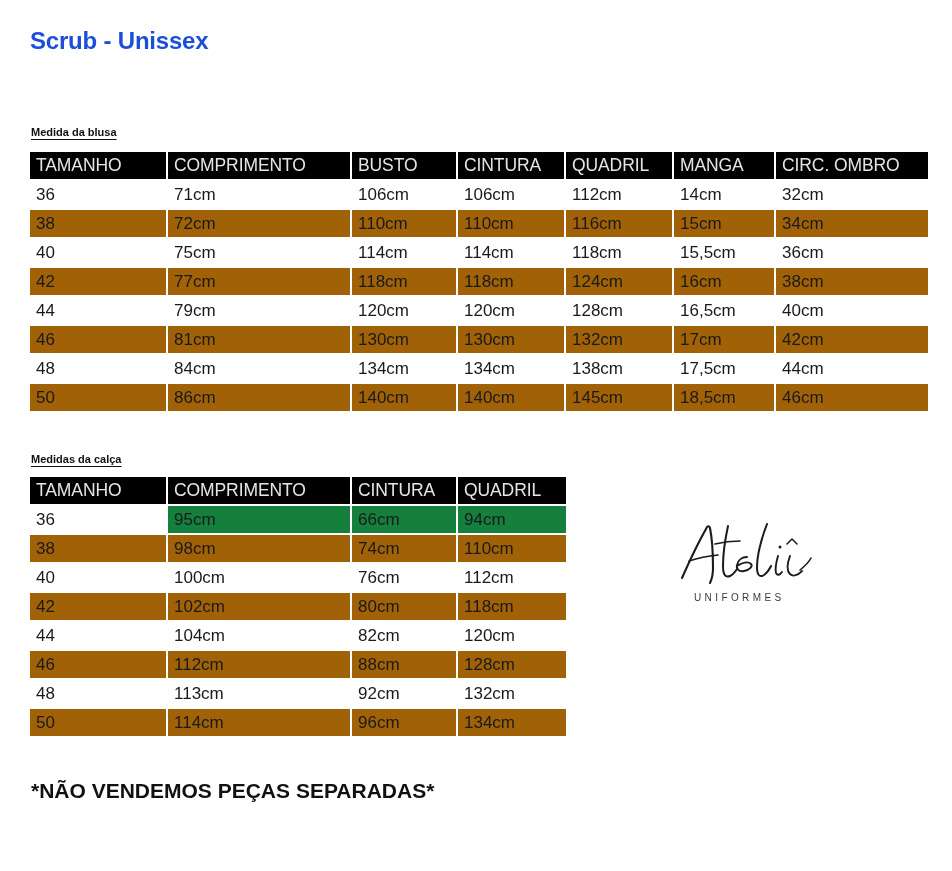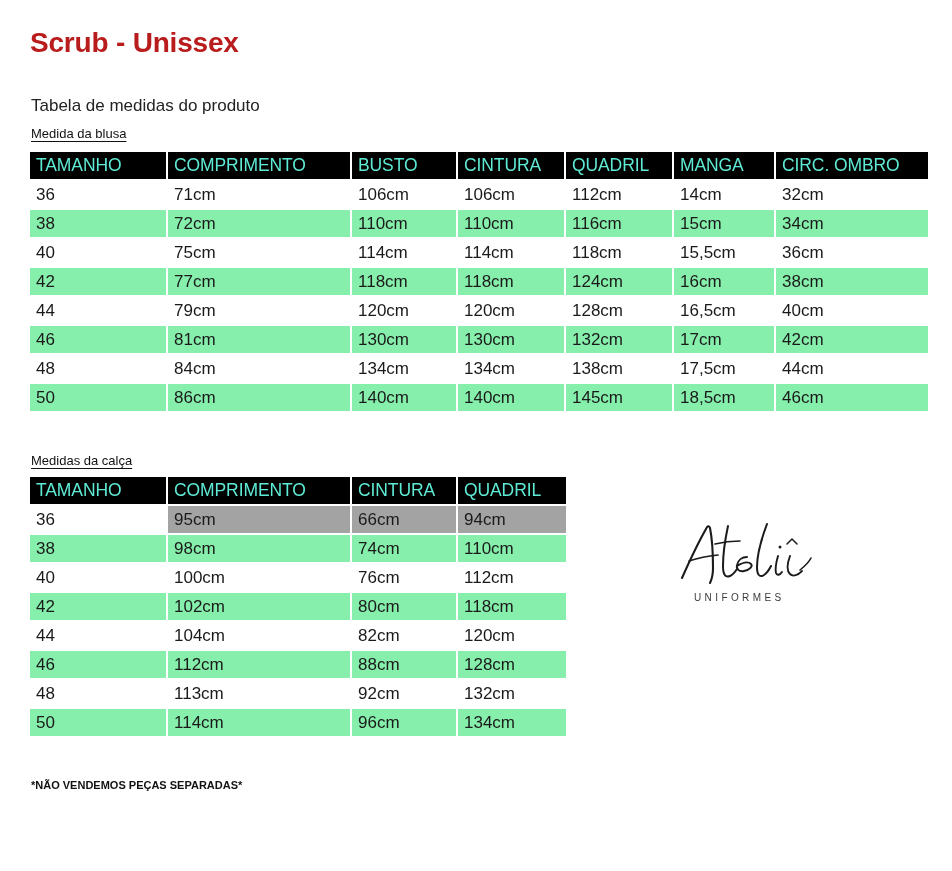--- a/index.html
+++ b/index.html
@@ -19,43 +19,43 @@
   .page {
     position: absolute;
     inset: 0;
   }
 
   
   #product-title {
     position: absolute;
     left: 30px;
     top: 27px;
-    font-size: 28px;
+    font-size: 24px;
     font-weight: bold;
     letter-spacing: -0.2px;
-    color: #b91c1c;
+    color: #1d4ed8;
     white-space: nowrap;
   }
 
   
   #table-intro {
     position: absolute;
     left: 31px;
     top: 96px;
     font-size: 17px;
     font-weight: normal;
     color: #232323;
     white-space: nowrap;
   }
 
   .section-heading {
     position: absolute;
     left: 31px;
-    font-size: 13px;
-    font-weight: normal;
+    font-size: 11px;
+    font-weight: bold;
     color: #111111;
     white-space: nowrap;
     text-decoration: underline;
     text-underline-offset: 3px;
   }
   #heading-blusa { top: 126px; }
   #heading-calca { top: 453px; }
 
   
   .size-table {
@@ -85,36 +85,36 @@
     white-space: nowrap;
     border-right: 2px solid #ffffff;
     border-bottom: 2px solid #ffffff;
     overflow: hidden;
   }
   .size-table th:last-child,
   .size-table td:last-child { border-right: none; }
 
   .size-table thead th {
     background: #000000;
-    color: #5eead4;
+    color: #e5e5e5;
     height: 27px;
     line-height: 27px;
     font-size: 17.5px;
     letter-spacing: -0.1px;
   }
 
   .size-table tbody td {
     height: 27px;
     line-height: 27px;
     color: #1a1a1a;
     background: #ffffff;
   }
-  .size-table tbody tr.shaded td { background: #86efac; }
-  
-  #table-calca tbody tr.half-shaded td { background: #a3a3a3; }
+  .size-table tbody tr.shaded td { background: #a16207; }
+  
+  #table-calca tbody tr.half-shaded td { background: #15803d; }
   #table-calca tbody tr.half-shaded td.size-cell { background: #ffffff; }
 
   
   #brand-logo {
     position: absolute;
     left: 672px;
     top: 516px;
     width: 148px;
     height: 96px;
   }
@@ -127,36 +127,35 @@
     letter-spacing: 3.4px;
     color: #3a3a3a;
     font-family: "Liberation Sans", sans-serif;
     white-space: nowrap;
   }
 
   
   .footer-note {
     position: absolute;
     left: 31px;
-    font-size: 11px;
+    font-size: 21px;
     font-weight: bold;
     color: #111111;
     white-space: nowrap;
   }
   #note-no-separate { top: 779px; }
   #note-variation  { top: 808px; }
 </style>
 </head>
 <body>
 
 <div class="page">
 
   <div id="product-title">Scrub - Unissex</div>
 
-  <div id="table-intro">Tabela de medidas do produto</div>
 
   <div id="heading-blusa" class="section-heading">Medida da blusa</div>
 
   <table id="table-blusa" class="size-table">
     <colgroup>
       <col style="width:138px">
       <col style="width:184px">
       <col style="width:106px">
       <col style="width:108px">
       <col style="width:108px">

